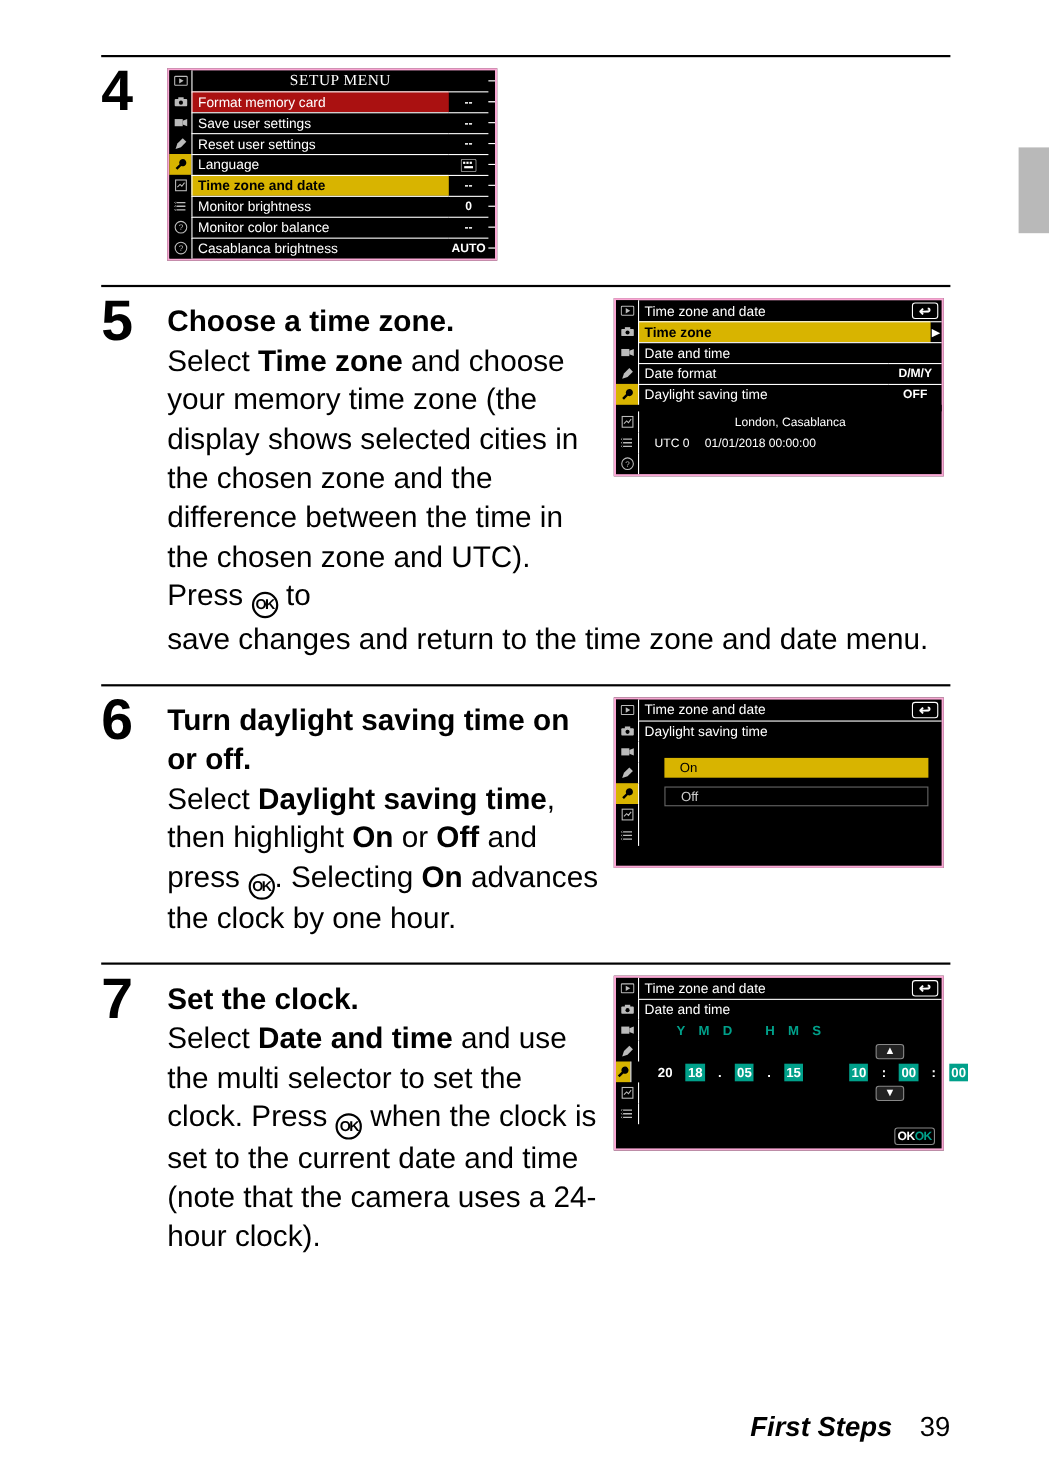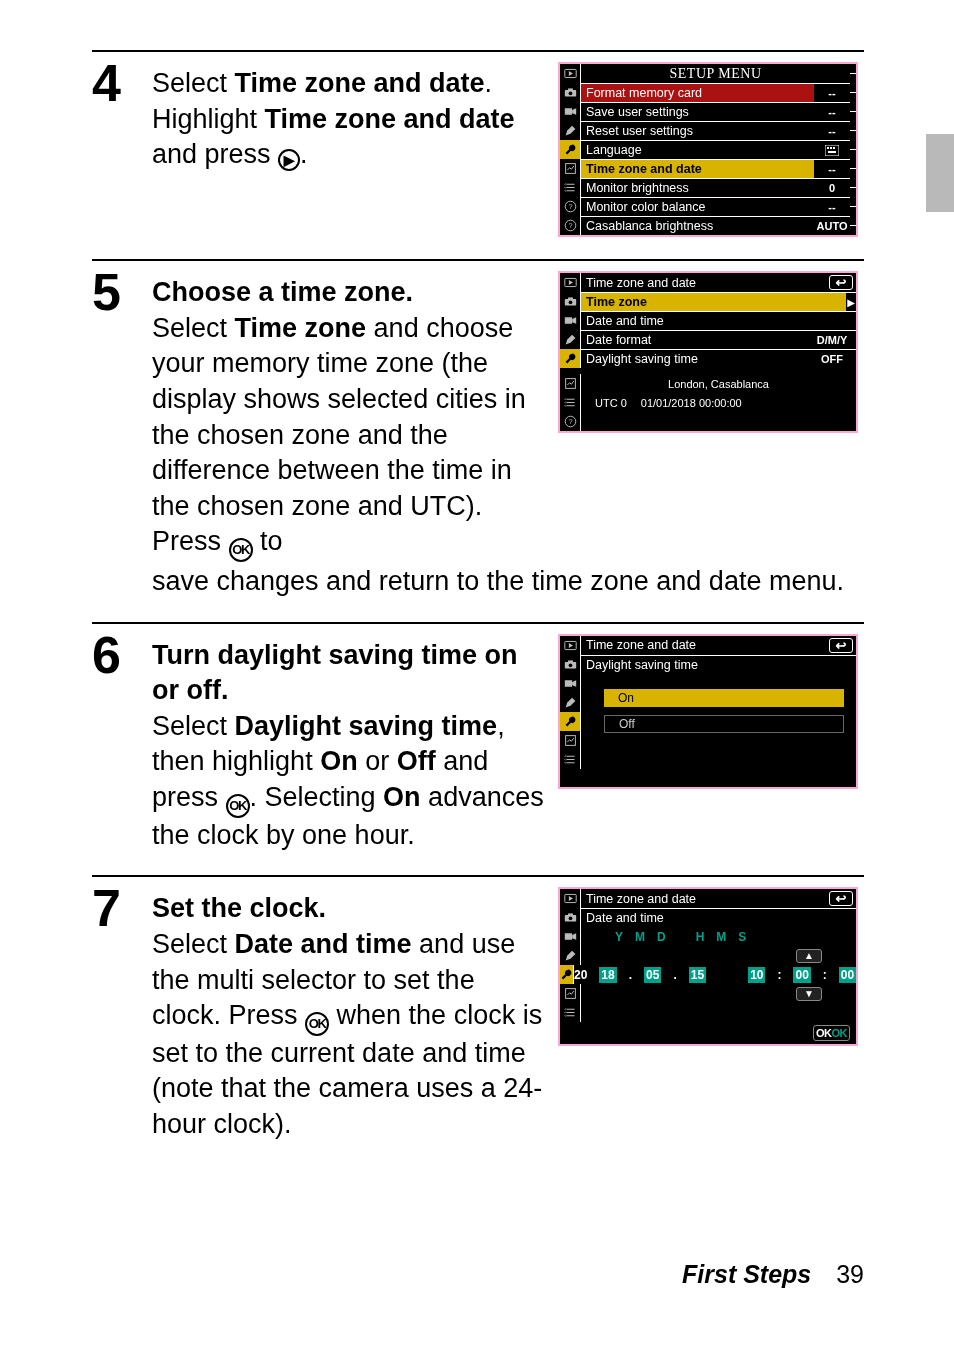--- a/index.html
+++ b/index.html
@@ -193,46 +193,38 @@
   .okok{
     display:inline-flex;height:16px;border:1px solid #888;border-radius:3px;
     align-items:center;padding:0 2px;color:#fff;font-size:11px;font-weight:800;
     letter-spacing:-0.5px;
   }
   .okok .teal{color:var(--teal);}
 
   
   .footer{
     position:absolute;
-    right:90px; bottom:56px;
+    right:90px; bottom:33px;
     font-family: Arial, Helvetica, sans-serif;
     font-size:25px;
   }
   .footer .section{font-weight:700;font-style:italic;}
   .footer .pg{font-weight:400;margin-left:18px;}
 
   .lcd-spacer{height:6px;background:#000;}
 </style>
 </head>
 <body>
 
 <div class="side-tab"></div>
 
 <div class="content">
 
   <div class="step">
     <div class="step-num">4</div>
-    <div class="step-body">
-      <div class="step-title">
-        <span>Select </span><span class="bold">Time zone and date</span><span>.</span>
-      </div>
-      <div class="normal-text">
-        <span>Highlight </span><span class="bold">Time zone and date</span><span> and press </span><span class="icon-circle">▶</span><span>.</span>
-      </div>
-    </div>
     <div class="step-right">
 
       <div class="lcd" id="lcd-setup">
           <div class="lcd-row">
     <div class="lcd-sidebar">
               <svg viewBox="0 0 16 16">
                 <rect x="1" y="3" width="14" height="10" rx="1" fill="none" stroke="#bbb" stroke-width="1.2"></rect>
                 <polygon points="6,5 11,8 6,11" fill="#bbb"></polygon>
               </svg>
             </div>
@@ -578,21 +570,21 @@
     <div style="flex:1;border-left:1px solid #fff;height:100%;display:flex;align-items:center;justify-content:flex-end;padding-right:34px">
       <span class="teal-arrow">▲</span>
     </div>
   </div>
           <div class="lcd-row">
     <div class="lcd-sidebar on">
               <svg viewBox="0 0 16 16">
                 <path d="M10 2a4 4 0 0 0-3.6 5.7L2 12l2 2 4.3-4.4A4 4 0 1 0 10 2z" fill="#000"></path>
               </svg>
             </div>
-    <div style="flex:1;border-left:1px solid #fff;height:100%;display:flex;align-items:center;gap:0">
+    <div style="flex:1;border-left:1px solid #fff;height:100%;display:flex;align-items:center;padding-left:24px;gap:0">
       <span class="teal-mini">20</span>
               <span class="teal-box">18</span>
               <span class="teal-mini">.</span>
               <span class="teal-box">05</span>
               <span class="teal-mini">.</span>
               <span class="teal-box">15</span>
       <span style="width:18px"></span>
       <span class="teal-box">10</span>
               <span class="teal-mini">:</span>
               <span class="teal-box">00</span>

